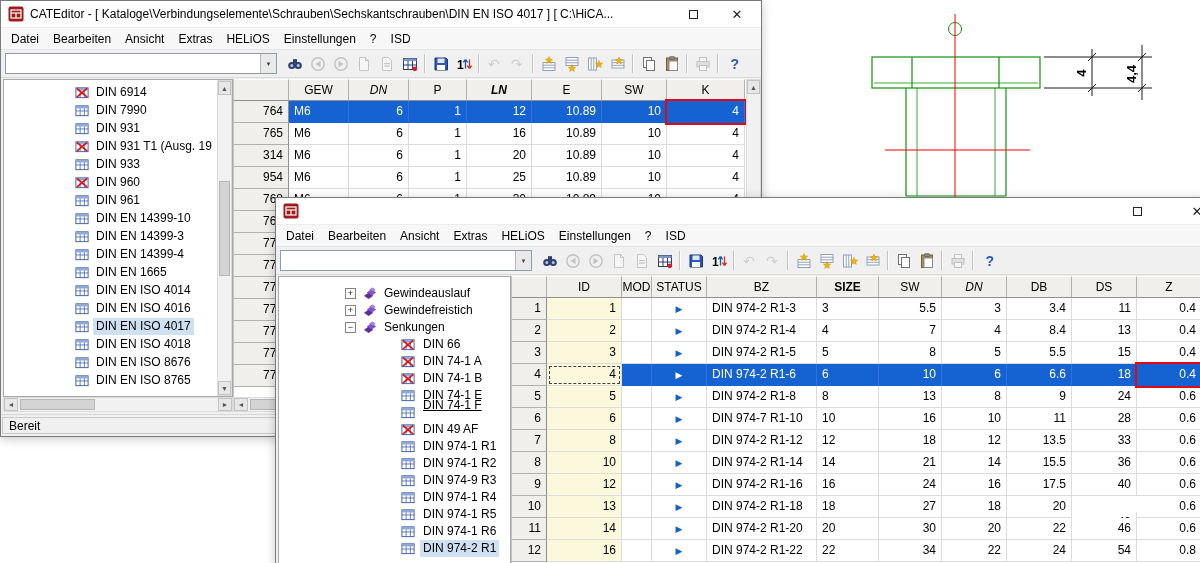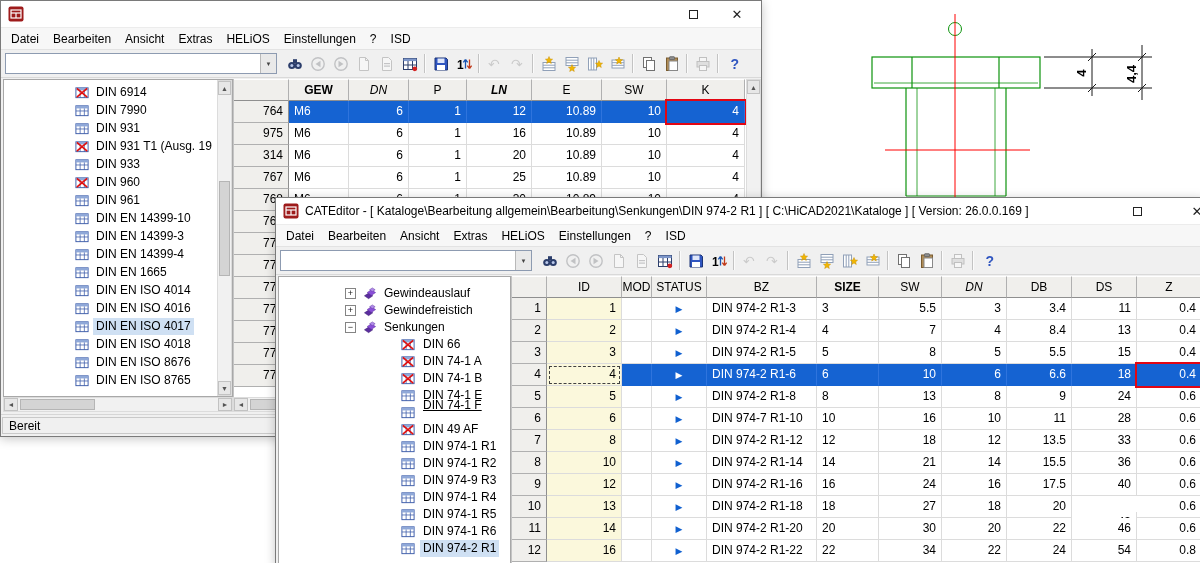--- a/index.html
+++ b/index.html
@@ -102,20 +102,21 @@
   <section class="win" id="win1" style="left:0;top:0;width:762px;height:437px">
     <div class="titlebar">
       <span class="app-ic">
         <svg viewBox="0 0 16 16">
             <rect x="0.5" y="0.5" width="15" height="15" rx="2" fill="#9e1b1b"></rect>
             <rect x="3" y="4" width="10" height="8" fill="none" stroke="#fff" stroke-width="1.2"></rect>
             <line x1="3" y1="7" x2="13" y2="7" stroke="#fff" stroke-width="1.2"></line>
             <line x1="8" y1="7" x2="8" y2="12" stroke="#fff" stroke-width="1.2"></line>
           </svg>
       </span>
+      <span class="title-text">CATEditor - [ Kataloge\Verbindungselemente\Schrauben\Sechskantschrauben\DIN EN ISO 4017 ]   [ C:\HiCA...</span>
       <div class="win-btn" style="left:676px">
           <span class="glyph-max"></span>
         </div>
       <div class="win-btn" style="left:720px">
           <span class="glyph-close"></span>
         </div>
     </div>
     <div class="menubar" id="menu1">
         <div class="menu-item">Datei</div>
         <div class="menu-item">Bearbeiten</div>
@@ -483,52 +484,52 @@
       <div class="btn down" style="left:0;bottom:0;width:13px;height:14px"></div>
     </div>
     <div class="sb" style="left:2px;top:396px;width:230px;height:15px">
       <div class="btn lft" style="left:0;top:0;width:14px;height:13px"></div>
       <div class="thumb" style="left:16px;top:1px;width:75px;height:11px"></div>
       <div class="btn rgt" style="right:0;top:0;width:14px;height:13px"></div>
     </div>
 
     <div class="grid" id="grid1" style="left:232px;top:78px;width:513px;height:318px">
         <div class="hcell" style="left: 0px; top: 0px; width: 55px; height: 22px;"></div>
-        <div class="hcell" style="left: 55px; top: 0px; width: 60px; height: 22px; font-weight: bold;">GEW</div>
+        <div class="hcell" style="left: 55px; top: 0px; width: 60px; height: 22px; font-weight: normal;">GEW</div>
         <div class="hcell" style="left: 115px; top: 0px; width: 60px; height: 22px; font-style: italic;">DN</div>
         <div class="hcell" style="left: 175px; top: 0px; width: 58px; height: 22px;">P</div>
         <div class="hcell" style="left: 233px; top: 0px; width: 65px; height: 22px; font-weight: bold; font-style: italic;">LN</div>
         <div class="hcell" style="left: 298px; top: 0px; width: 70px; height: 22px;">E</div>
         <div class="hcell" style="left: 368px; top: 0px; width: 65px; height: 22px;">SW</div>
         <div class="hcell" style="left: 433px; top: 0px; width: 78px; height: 22px;">K</div>
         <div class="rowhdr" style="left: 0px; top: 22px; width: 55px; height: 22px;">764</div>
         <div class="cell al-left sel" style="left: 55px; top: 22px; width: 60px; height: 22px;">M6</div>
         <div class="cell al-right sel" style="left: 115px; top: 22px; width: 60px; height: 22px;">6</div>
         <div class="cell al-right sel" style="left: 175px; top: 22px; width: 58px; height: 22px;">1</div>
         <div class="cell al-right sel" style="left: 233px; top: 22px; width: 65px; height: 22px;">12</div>
         <div class="cell al-right sel" style="left: 298px; top: 22px; width: 70px; height: 22px;">10.89</div>
         <div class="cell al-right sel" style="left: 368px; top: 22px; width: 65px; height: 22px;">10</div>
         <div class="cell al-right sel" style="left: 433px; top: 22px; width: 78px; height: 22px;">4</div>
-        <div class="rowhdr" style="left: 0px; top: 44px; width: 55px; height: 22px;">975</div>
+        <div class="rowhdr" style="left: 0px; top: 44px; width: 55px; height: 22px;">765</div>
         <div class="cell al-left" style="left: 55px; top: 44px; width: 60px; height: 22px;">M6</div>
         <div class="cell al-right" style="left: 115px; top: 44px; width: 60px; height: 22px;">6</div>
         <div class="cell al-right" style="left: 175px; top: 44px; width: 58px; height: 22px;">1</div>
         <div class="cell al-right" style="left: 233px; top: 44px; width: 65px; height: 22px;">16</div>
         <div class="cell al-right" style="left: 298px; top: 44px; width: 70px; height: 22px;">10.89</div>
         <div class="cell al-right" style="left: 368px; top: 44px; width: 65px; height: 22px;">10</div>
         <div class="cell al-right" style="left: 433px; top: 44px; width: 78px; height: 22px;">4</div>
         <div class="rowhdr" style="left: 0px; top: 66px; width: 55px; height: 22px;">314</div>
         <div class="cell al-left" style="left: 55px; top: 66px; width: 60px; height: 22px;">M6</div>
         <div class="cell al-right" style="left: 115px; top: 66px; width: 60px; height: 22px;">6</div>
         <div class="cell al-right" style="left: 175px; top: 66px; width: 58px; height: 22px;">1</div>
         <div class="cell al-right" style="left: 233px; top: 66px; width: 65px; height: 22px;">20</div>
         <div class="cell al-right" style="left: 298px; top: 66px; width: 70px; height: 22px;">10.89</div>
         <div class="cell al-right" style="left: 368px; top: 66px; width: 65px; height: 22px;">10</div>
         <div class="cell al-right" style="left: 433px; top: 66px; width: 78px; height: 22px;">4</div>
-        <div class="rowhdr" style="left: 0px; top: 88px; width: 55px; height: 22px;">767</div>
+        <div class="rowhdr" style="left: 0px; top: 88px; width: 55px; height: 22px;">954</div>
         <div class="cell al-left" style="left: 55px; top: 88px; width: 60px; height: 22px;">M6</div>
         <div class="cell al-right" style="left: 115px; top: 88px; width: 60px; height: 22px;">6</div>
         <div class="cell al-right" style="left: 175px; top: 88px; width: 58px; height: 22px;">1</div>
         <div class="cell al-right" style="left: 233px; top: 88px; width: 65px; height: 22px;">25</div>
         <div class="cell al-right" style="left: 298px; top: 88px; width: 70px; height: 22px;">10.89</div>
         <div class="cell al-right" style="left: 368px; top: 88px; width: 65px; height: 22px;">10</div>
         <div class="cell al-right" style="left: 433px; top: 88px; width: 78px; height: 22px;">4</div>
         <div class="rowhdr" style="left: 0px; top: 110px; width: 55px; height: 22px;">768</div>
         <div class="cell al-left" style="left: 55px; top: 110px; width: 60px; height: 22px;">M6</div>
         <div class="cell al-right" style="left: 115px; top: 110px; width: 60px; height: 22px;">6</div>
@@ -623,21 +624,20 @@
   <section class="win" id="win2" style="left:275px;top:197px;width:930px;height:370px">
     <div class="titlebar">
       <span class="app-ic">
         <svg viewBox="0 0 16 16">
             <rect x="0.5" y="0.5" width="15" height="15" rx="2" fill="#9e1b1b"></rect>
             <rect x="3" y="4" width="10" height="8" fill="none" stroke="#fff" stroke-width="1.2"></rect>
             <line x1="3" y1="7" x2="13" y2="7" stroke="#fff" stroke-width="1.2"></line>
             <line x1="8" y1="7" x2="8" y2="12" stroke="#fff" stroke-width="1.2"></line>
           </svg>
       </span>
-      <span class="title-text">CATEditor - [ Kataloge\Bearbeitung allgemein\Bearbeitung\Senkungen\DIN 974-2 R1 ]    [ C:\HiCAD2021\Kataloge ]  [ Version: 26.0.0.169 ]</span>
       <div class="win-btn" style="left:845px">
           <span class="glyph-max"></span>
         </div>
       <div class="win-btn" style="left:905px">
           <span class="glyph-close"></span>
         </div>
     </div>
     <div class="menubar" id="menu2">
         <div class="menu-item">Datei</div>
         <div class="menu-item">Bearbeiten</div>

